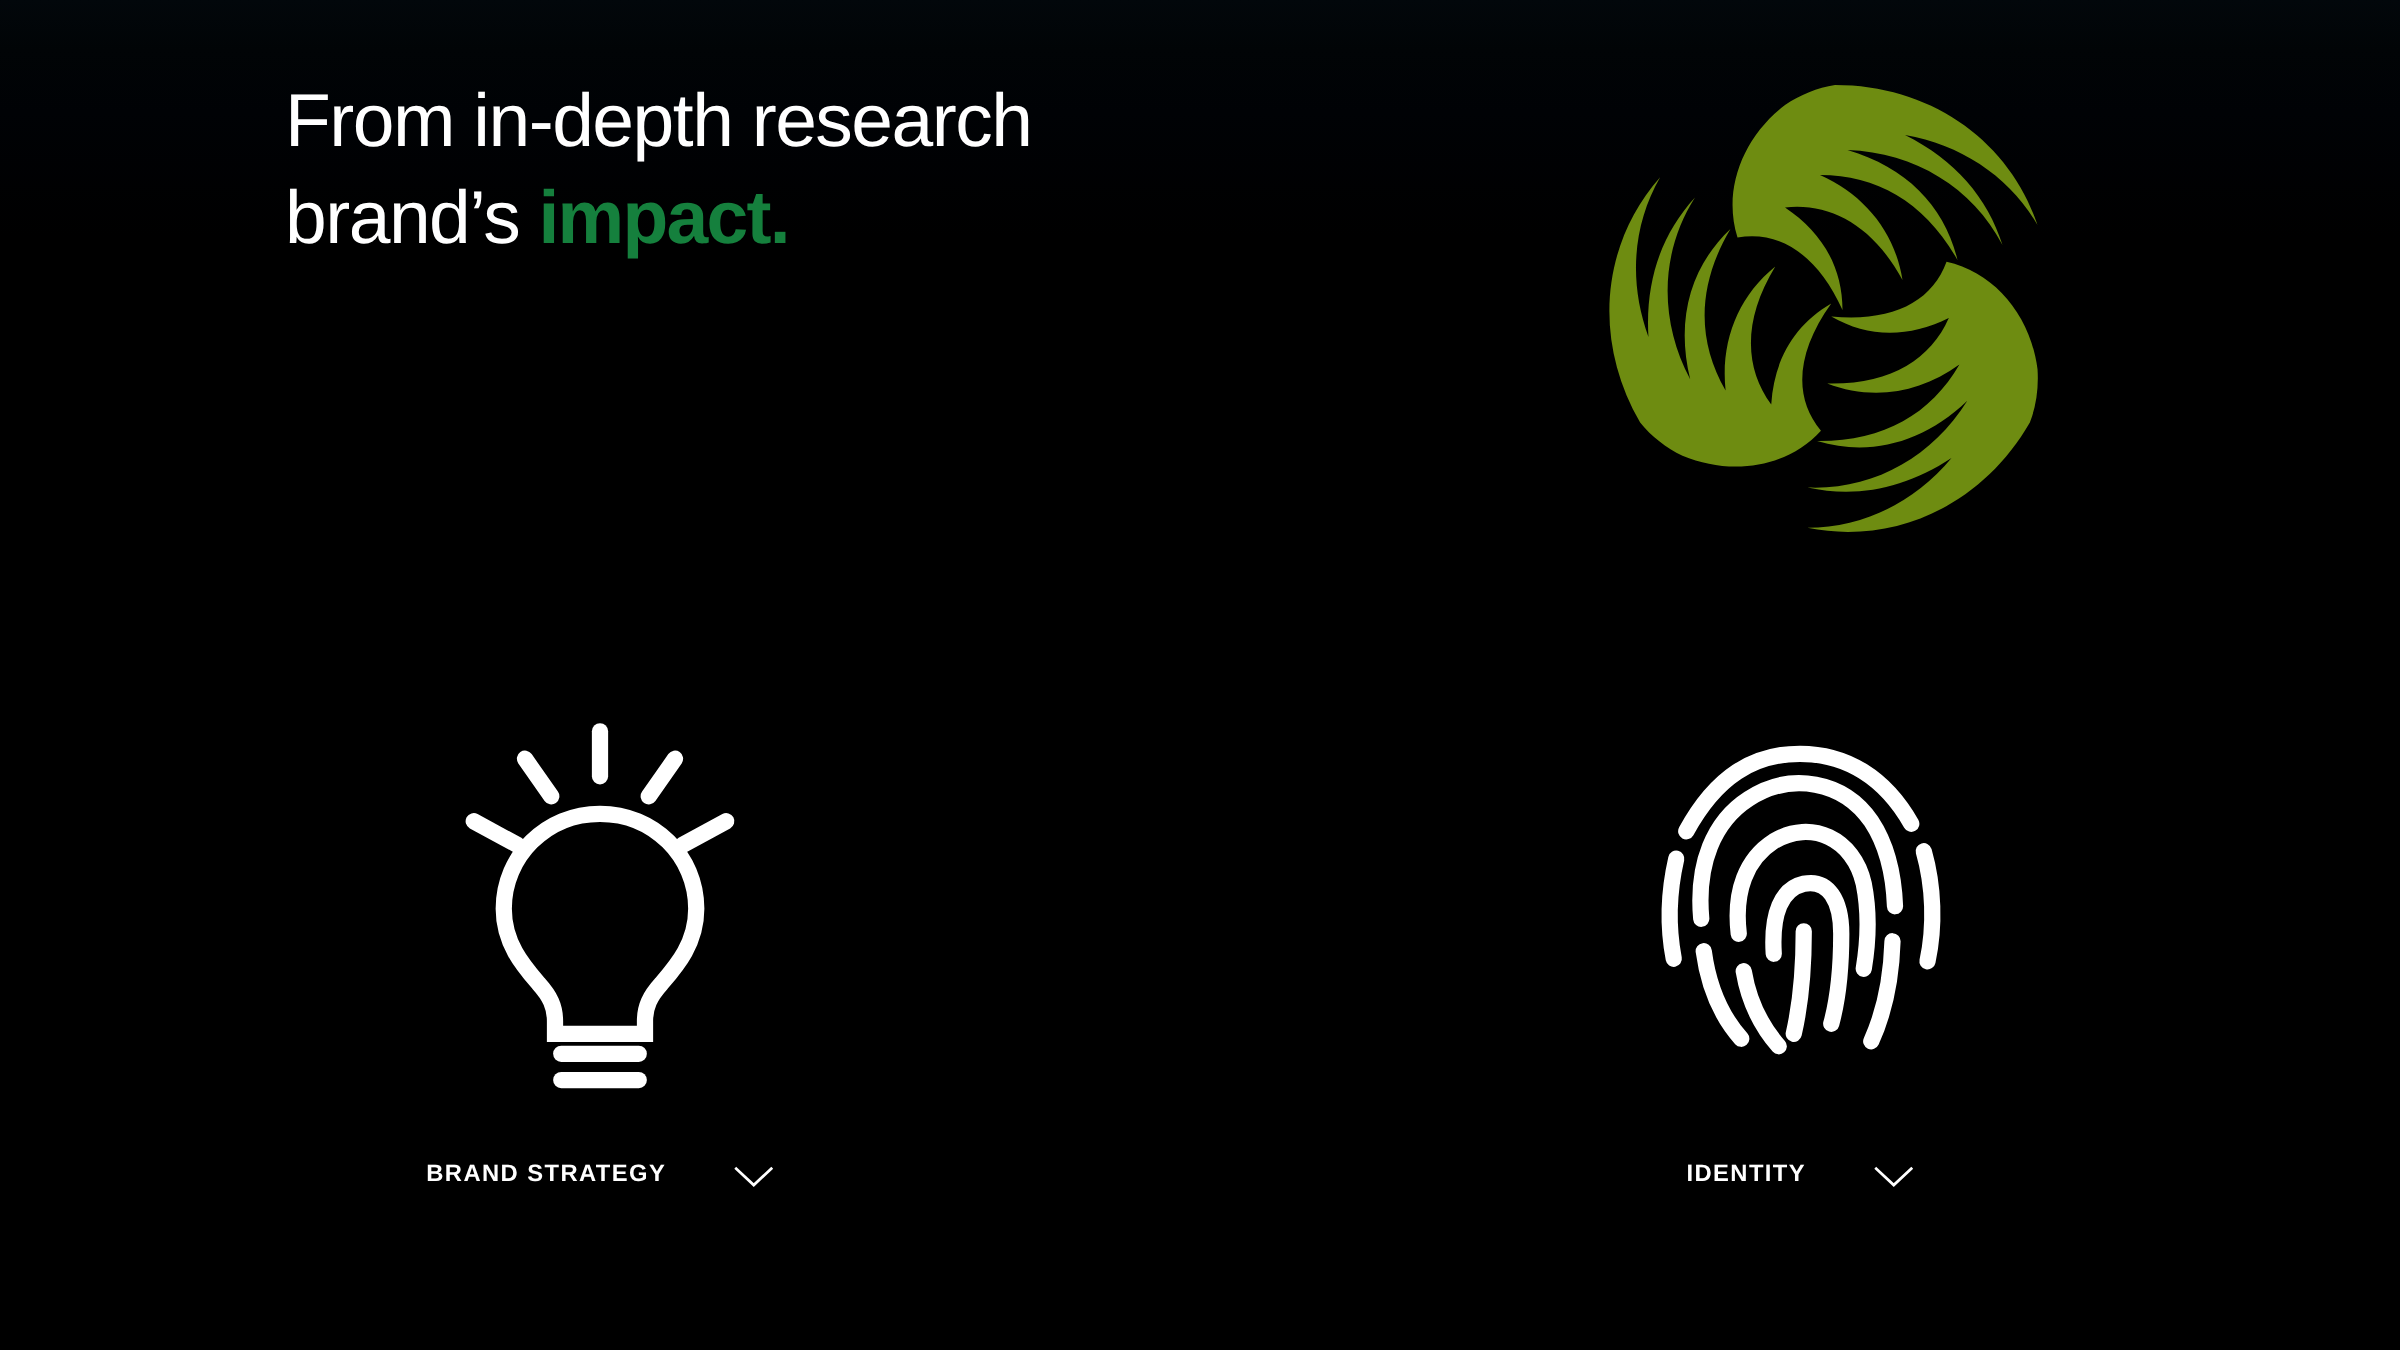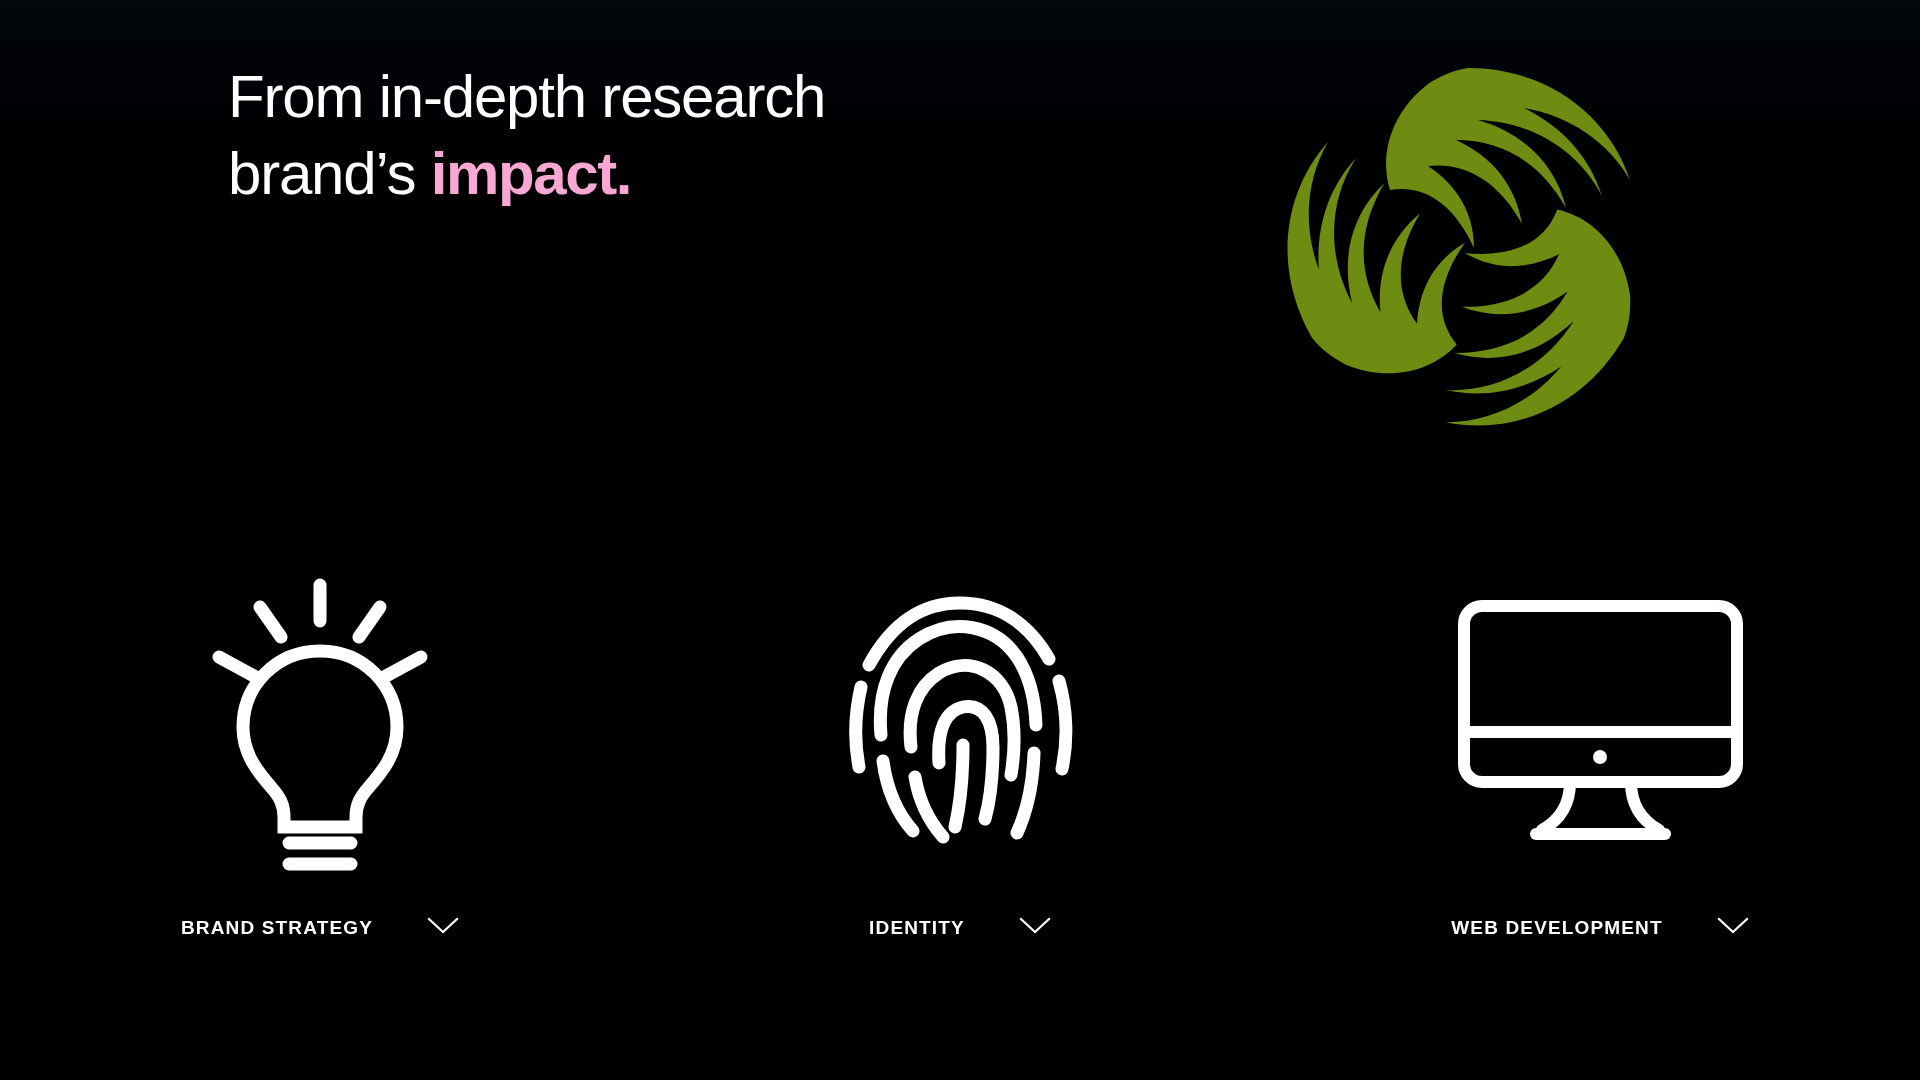--- a/index.html
+++ b/index.html
@@ -43,21 +43,21 @@
 
   .w-resonant {
     font-weight:700;
     font-style:italic;
     letter-spacing:-1.6px;
     padding:0 2px;
   }
   .w-impact {
     font-weight:700;
     letter-spacing:-1.4px;
-    color:#f9a8d4;
+    color:#15803d;
   }
 
   
   .swirl-wrap {
     position:absolute;
     left:1278px;
     top:58px;
     width:380px;
     height:380px;
     z-index:1;
@@ -84,23 +84,23 @@
   .service-icon {
     height:300px;
     display:flex;
     align-items:center;
     justify-content:center;
   }
   .service-icon svg { display:block; }
 
   .service-foot {
     display:flex;
-    align-items:flex-start;
+    align-items:flex-end;
     gap:54px;
-    margin-top:42px;
+    margin-top:54px;
   }
   .service-label {
     color:#ffffff;
     font-size:19px;
     font-weight:700;
     letter-spacing:1.15px;
     text-transform:uppercase;
     white-space:nowrap;
   }
   .chev { display:block; }
@@ -214,37 +214,14 @@
     <div class="service-foot">
       <span class="service-label">IDENTITY</span>
       <span>
         <svg class="chev" width="32" height="18" viewBox="0 0 32 18" xmlns="http://www.w3.org/2000/svg" aria-hidden="true">
           <polyline points="2,2 16,15 30,2" fill="none" stroke="#ffffff" stroke-width="2.2" stroke-linecap="square"></polyline>
         </svg>
       </span>
     </div>
   </div>
 
-  <div class="service">
-    <div class="service-icon">
-      <svg width="285" height="250" viewBox="0 0 285 250" xmlns="http://www.w3.org/2000/svg" aria-hidden="true">
-        <g stroke="#ffffff" fill="none" stroke-width="12">
-          <rect x="6" y="6" width="273" height="176" rx="18" ry="18"></rect>
-          <line x1="8" y1="132" x2="277" y2="132"></line>
-
-          <path d="M112 182 C 112 204 102 220 84 230" stroke-linecap="round"></path>
-          <path d="M173 182 C 173 204 183 220 201 230" stroke-linecap="round"></path>
-          <line x1="78" y1="234" x2="207" y2="234" stroke-linecap="round"></line>
-        </g>
-        <circle cx="142" cy="157" r="7" fill="#ffffff"></circle>
-      </svg>
-    </div>
-    <div class="service-foot">
-      <span class="service-label">WEB DEVELOPMENT</span>
-      <span>
-        <svg class="chev" width="32" height="18" viewBox="0 0 32 18" xmlns="http://www.w3.org/2000/svg" aria-hidden="true">
-          <polyline points="2,2 16,15 30,2" fill="none" stroke="#ffffff" stroke-width="2.2" stroke-linecap="square"></polyline>
-        </svg>
-      </span>
-    </div>
-  </div>
 
 </div>
 
 </body></html>

